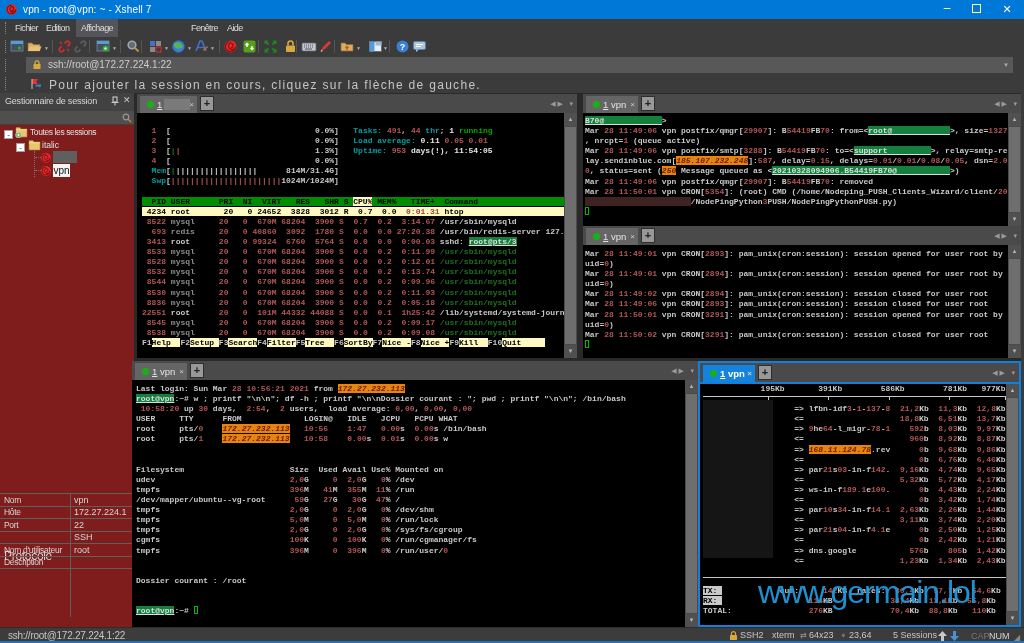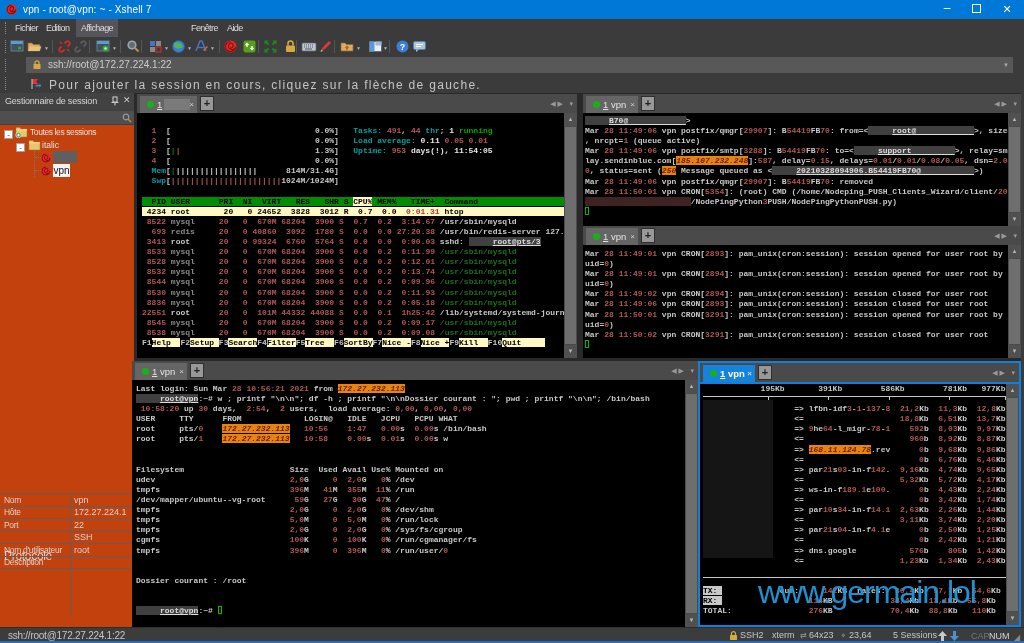--- a/index.html
+++ b/index.html
@@ -3,21 +3,21 @@
 * { margin:0; padding:0; box-sizing:border-box; }
 html,body { width:1024px; height:643px; overflow:hidden; background:#3b3b3b;
   font-family:"Liberation Sans", sans-serif; }
 .abs { position:absolute; }
 pre { font-family:"Liberation Mono", monospace; font-size:8px; line-height:10.1px;
       font-weight:bold; letter-spacing:0; color:#c8c8c8; position:absolute; white-space:pre; }
 pre span { letter-spacing:0; }
 .w { color:#c8c8c8; } .r { color:#b25656; } .t { color:#00a0a0; }
 .g { color:#00a800; } .dg { color:#1e6e1e; } .gy { color:#8a8a8a; }
 .bw { color:#e4e4e4; }
-.hl { background:#404040; color:#dcdcdc; text-decoration:underline;padding-left:24px; }
+.hl { background:#15803d; color:#dcdcdc; text-decoration:underline; }
 .ob { background:#e8830e; color:#6b1d00; font-style:italic; }
 .cyb { background:#fef9c3; color:#000; }
 .txl { background:#c8c8c8; color:#000; }
 .grb { background:#008d00; color:#000; }
 .tabbar { position:absolute; background:#4a4a4a; }
 .tab { position:absolute; top:2px; height:17px; background:#656565; color:#e2e2e2;
   font-size:9.5px; line-height:16px; }
 .dot { position:absolute; width:7px; height:7px; border-radius:50%; background:#17b117; top:5px; left:7px; }
 .plusbtn { position:absolute; top:2px; width:14px; height:15px; background:#989898;
   border:1px solid #2e2e2e; color:#222; font-size:11px; line-height:13px; text-align:center; font-weight:bold; }
@@ -168,21 +168,21 @@
 <div class="abs" style="left:0;top:75px;width:1024px;height:18px;background:#3b3b3b;">
     <div class="abs" style="left:5px;top:2px;width:1px;height:13px;border-left:1px dotted #8a8a8a;"></div>
     <svg class="abs" style="left:30px;top:3px" width="12" height="12" viewBox="0 0 12 12">
       <path d="M2 1 L8 1 L6.2 3.5 L8 6 L2 6 Z" fill="#e03535"></path>
       <path d="M2 1 V11" stroke="#c8c8c8" stroke-width="1"></path>
       <path d="M5 7.5 L10 7.5 L10 5.5 L12 8.5 L10 11.5 L10 9.5 L5 9.5 Z" fill="#4b7fd6" transform="scale(0.8) translate(2,1)"></path>
     </svg>
     <div class="abs" style="left:49px;top:3px;font-size:12px;letter-spacing:1.3px;color:#c4c4c4;">Pour ajouter la session en cours, cliquez sur la flèche de gauche.</div>
   </div>
 <div class="abs" style="left:0;top:93px;width:1024px;height:534px;background:#292929;"></div>
-<div class="abs" style="left:0;top:93px;width:134px;height:534px;background:#c2410c;">
+<div class="abs" style="left:0;top:93px;width:134px;height:534px;background:#7f1d1d;">
     <div class="abs" style="left:0;top:0;width:134px;height:17px;background:#424242;">
       <div class="abs" style="left:5px;top:3px;font-size:9px;letter-spacing:-0.2px;color:#d8d8d8;">Gestionnaire de session</div>
       <svg class="abs" style="left:110px;top:3px" width="10" height="10" viewBox="0 0 10 10">
         <rect x="3" y="1" width="4" height="5" fill="none" stroke="#c8c8c8" stroke-width="1.1"></rect>
         <path d="M1.5 6.5 L8.5 6.5 M5 6.5 L5 9.5" stroke="#c8c8c8" stroke-width="1.1"></path>
       </svg>
       <div class="abs" style="left:123px;top:2px;font-size:9px;color:#c8c8c8;">✕</div>
     </div>
     <div class="abs" style="left:0;top:17px;width:134px;height:15px;background:#4f4f4f;border-top:1px solid #404040;border-bottom:1px solid #404040;">
       <svg class="abs" style="left:122px;top:2px" width="10" height="10" viewBox="0 0 10 10">

